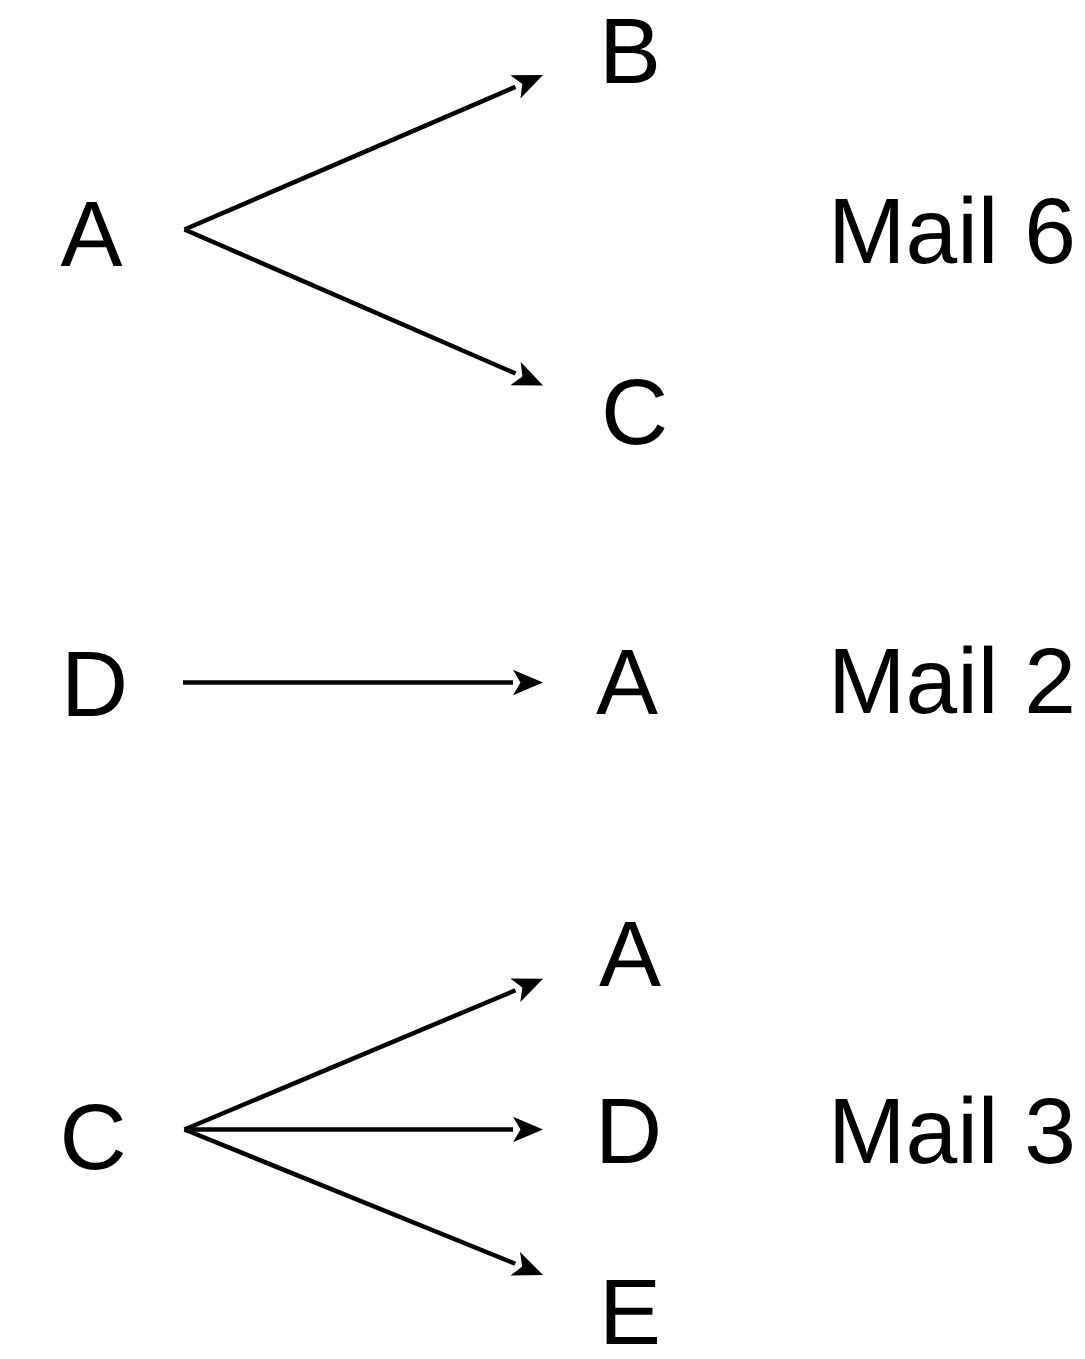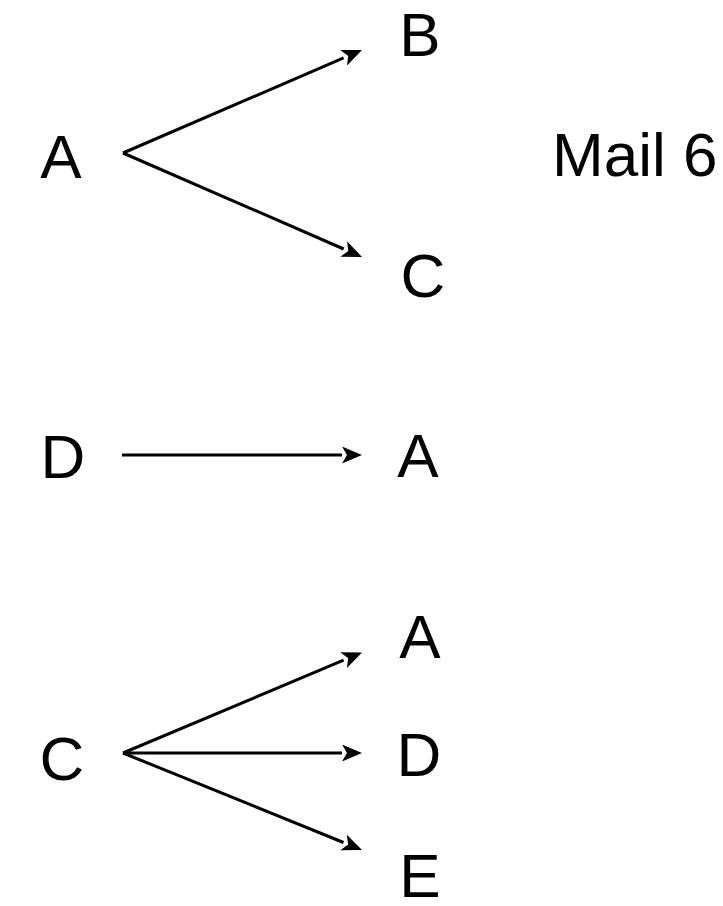--- a/index.html
+++ b/index.html
@@ -63,19 +63,21 @@
     <line class="edge-line" x1="123" y1="753" x2="343.5" y2="842.5" marker-end="url(#ah)"></line>
   </svg>
 
   <span class="node" style="left:61px;  top:157px">A</span>
   <span class="node" style="left:420px; top:35px">B</span>
   <span class="node" style="left:423px; top:276px">C</span>
   <span class="mail-label" style="left:552px; top:155px">Mail 6</span>
 
   <span class="node" style="left:63px;  top:457px">D</span>
   <span class="node" style="left:418px; top:456px">A</span>
+  <span class="mail-label" style="left:552px; top:455px">Mail 2</span>
 
   <span class="node" style="left:62px;  top:759px">C</span>
   <span class="node" style="left:420px; top:637px">A</span>
   <span class="node" style="left:419px; top:755px">D</span>
   <span class="node" style="left:420px; top:876px">E</span>
+  <span class="mail-label" style="left:552px; top:755px">Mail 3</span>
 
 </div>
 
 </body></html>

